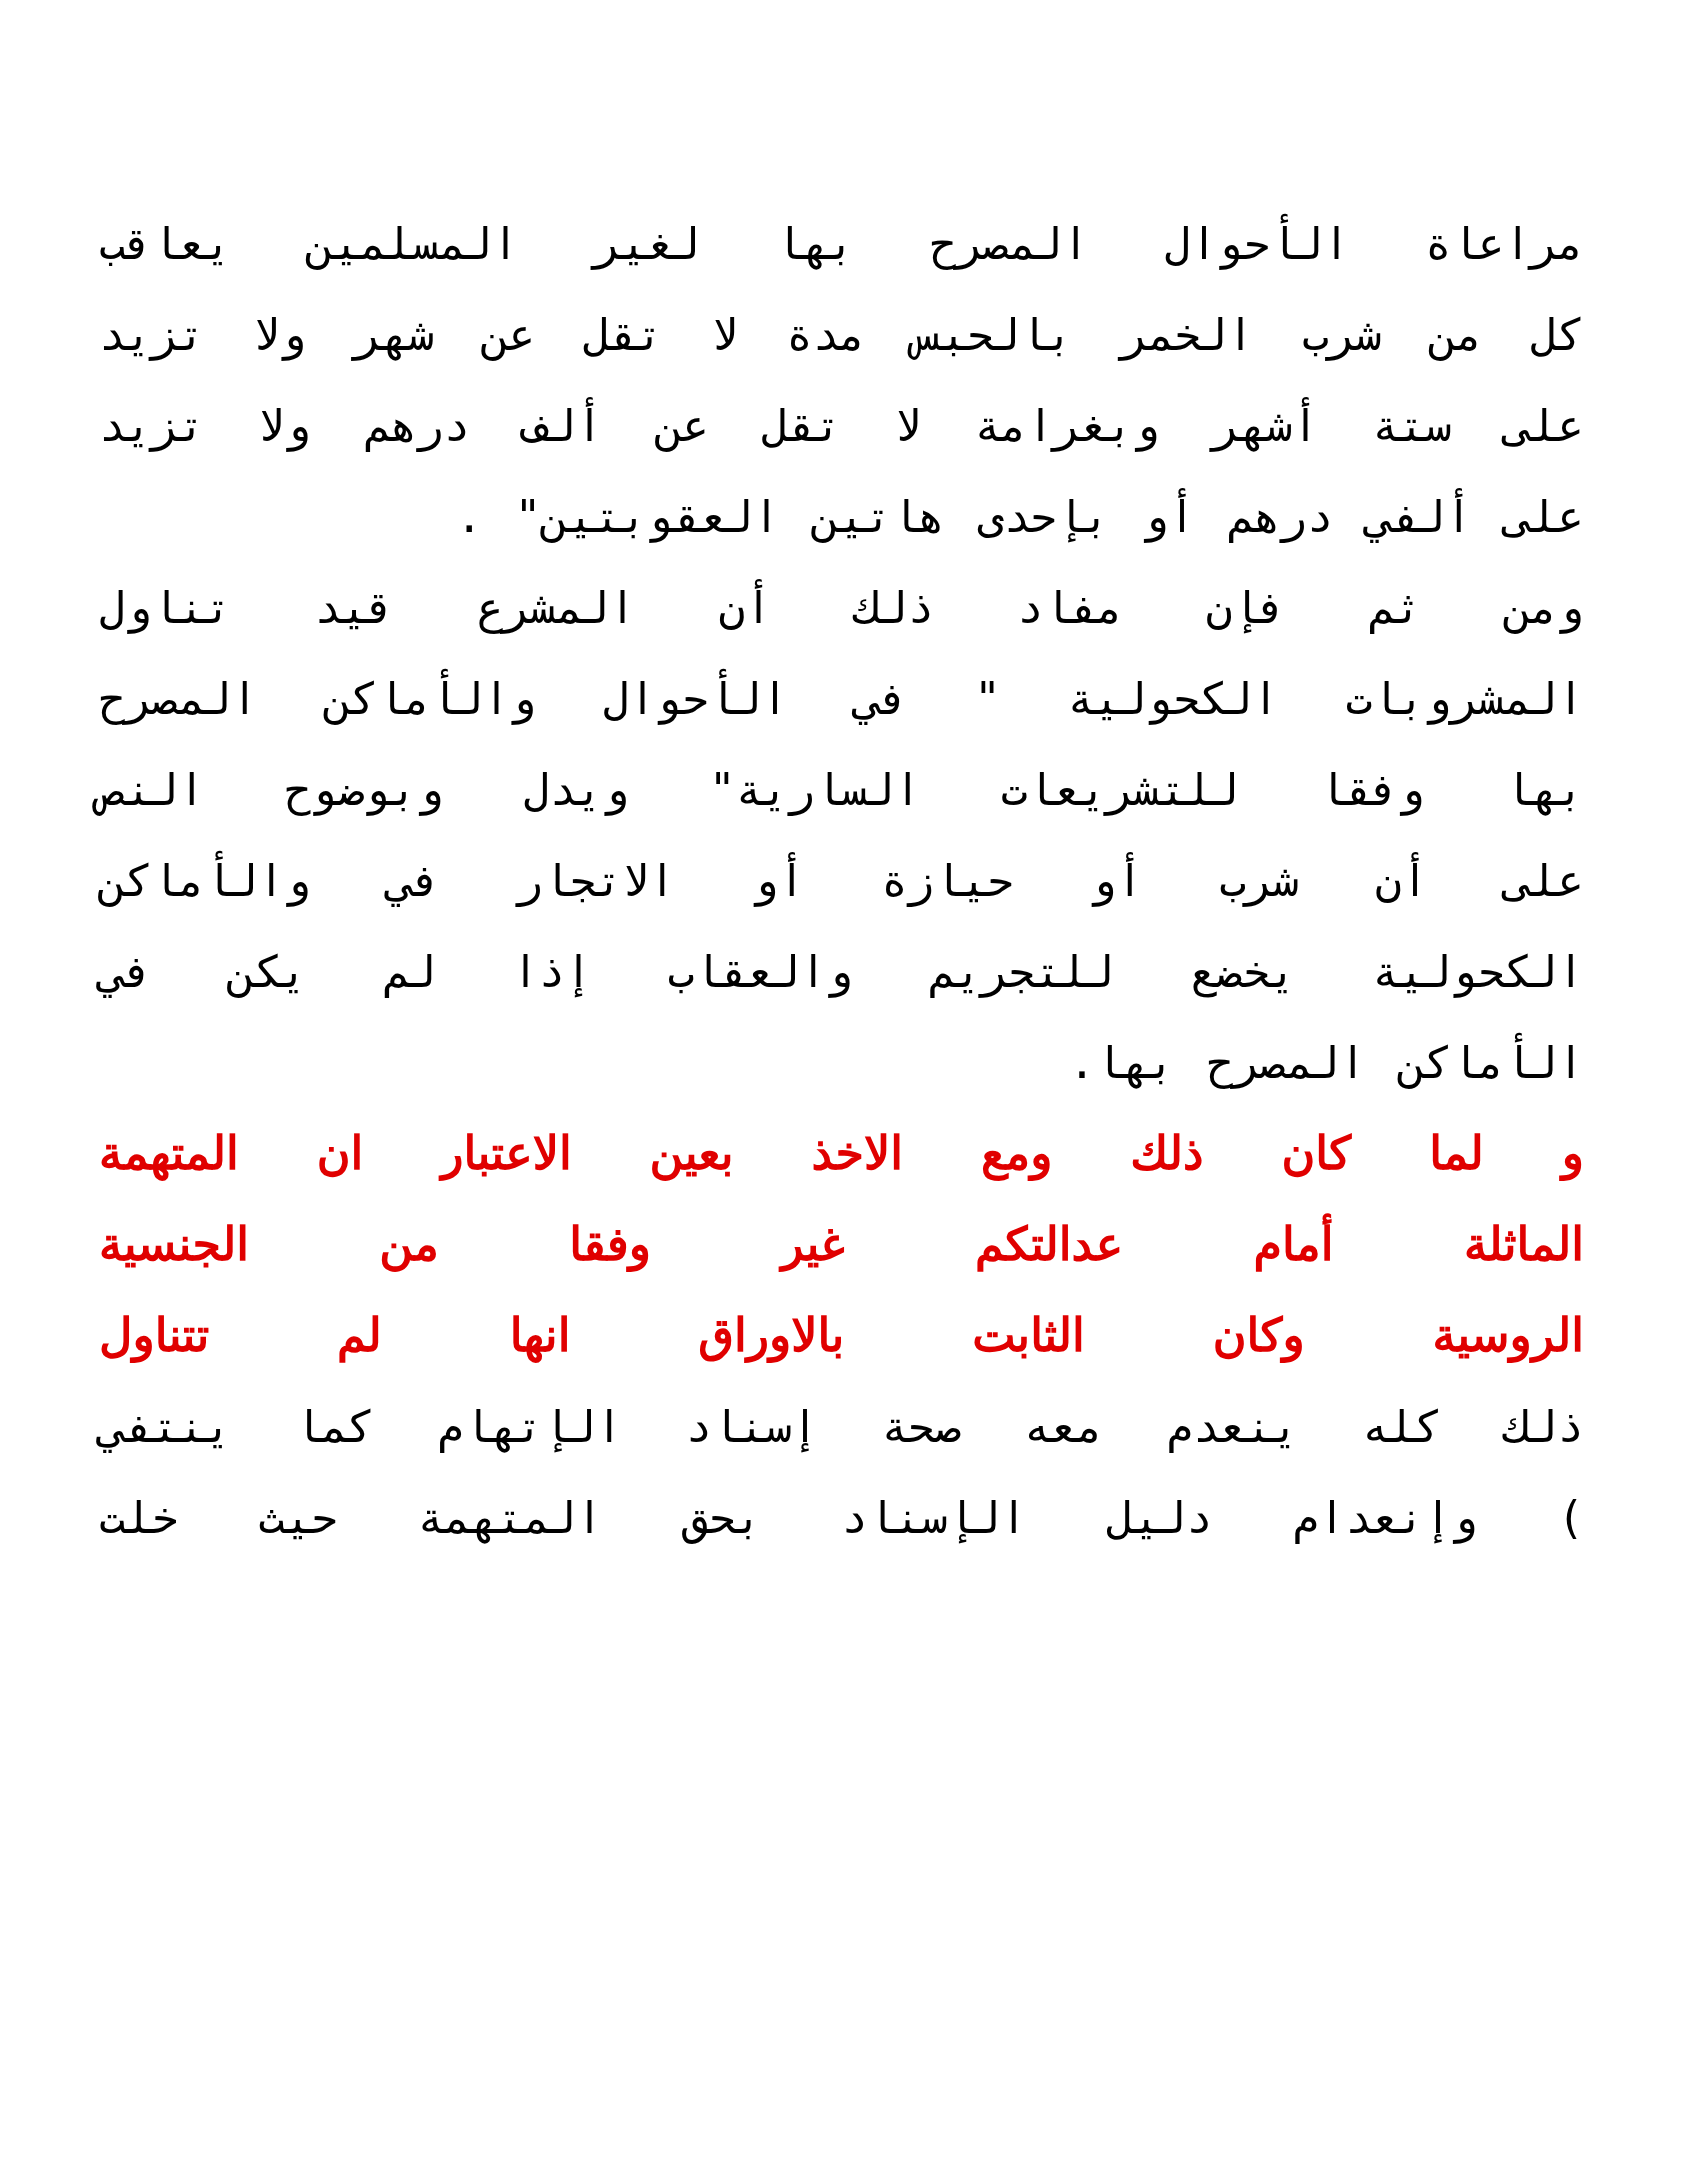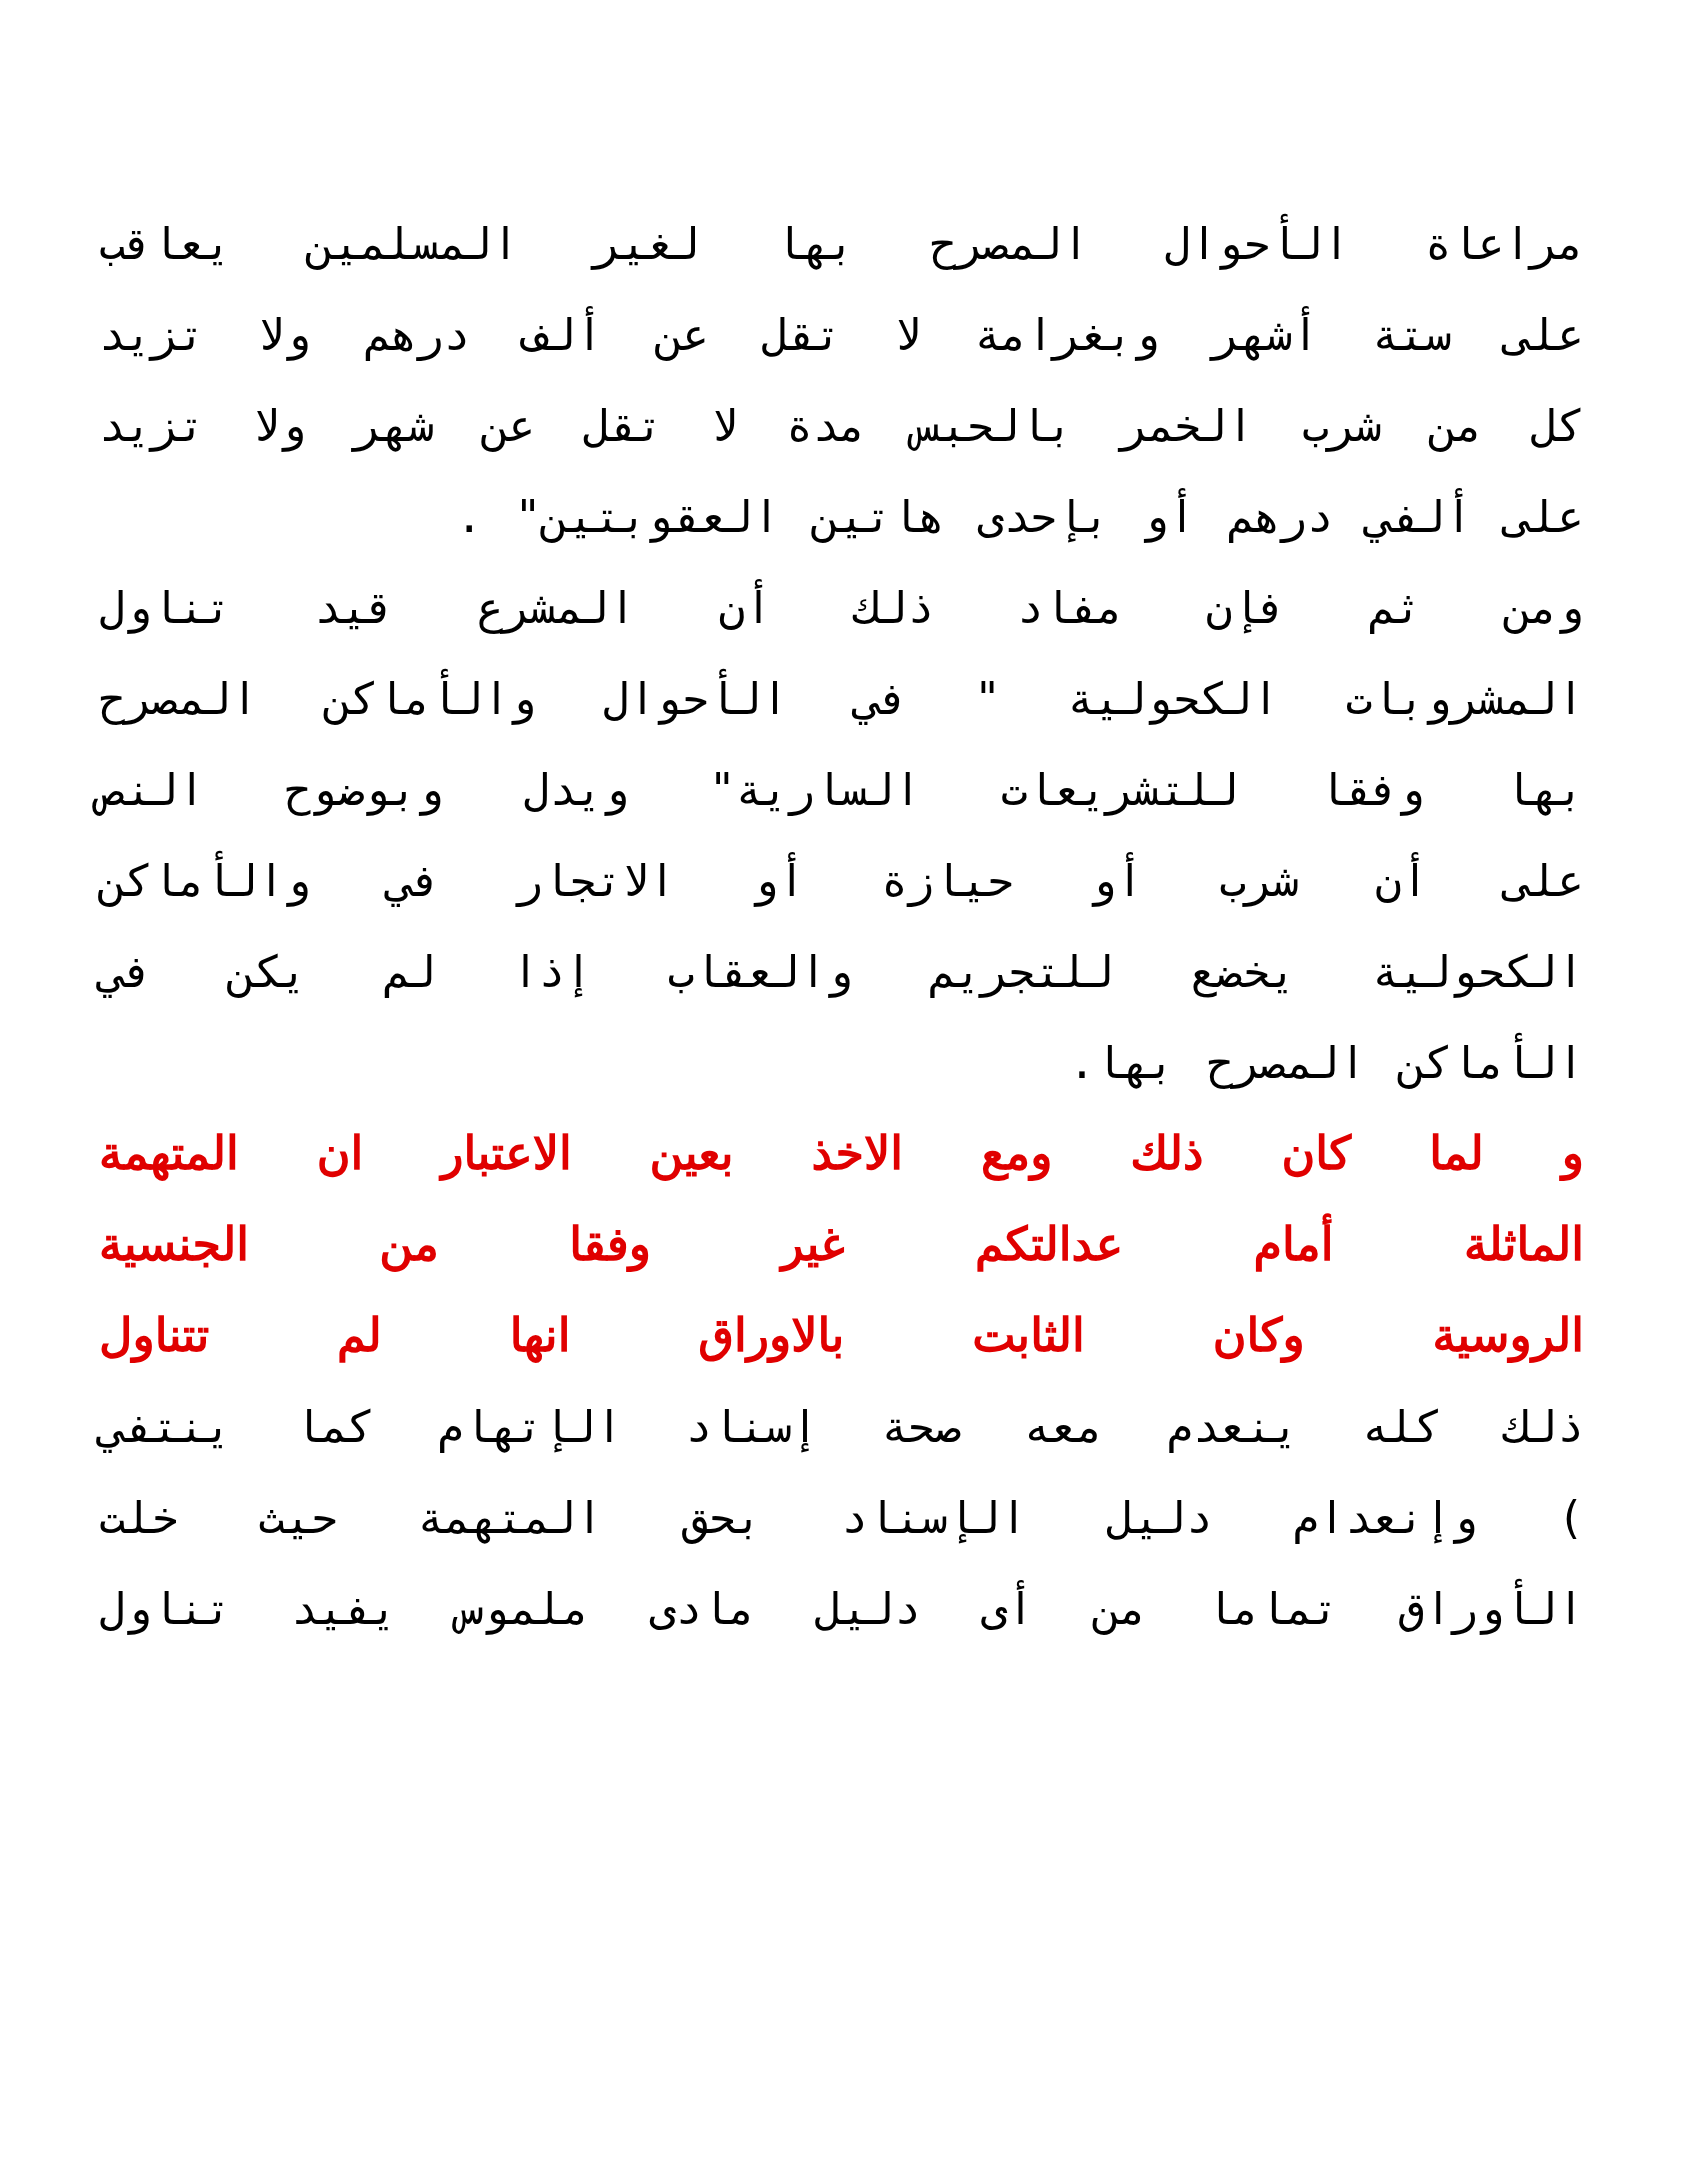--- a/index.html
+++ b/index.html
@@ -44,22 +44,22 @@
       font-size: 46px;
     }
   </style>
 </head>
 <body>
 
 <div class="page">
 
   <div class="para">
     <span class="line">مراعاة الأحوال المصرح بها لغير المسلمين يعاقب</span>
+    <span class="line">كل من شرب الخمر بالحبس مدة لا تقل عن شهر ولا تزيد</span>
     <span class="line">على ستة أشهر وبغرامة لا تقل عن ألف درهم ولا تزيد</span>
-    <span class="line">كل من شرب الخمر بالحبس مدة لا تقل عن شهر ولا تزيد</span>
     <span class="line last">على ألفي درهم أو بإحدى هاتين العقوبتين" .</span>
   </div>
 
   <div class="para">
     <span class="line">ومن ثم فإن مفاد ذلك أن المشرع قيد تناول</span>
     <span class="line">المشروبات الكحولية " في الأحوال والأماكن المصرح</span>
     <span class="line">بها وفقا للتشريعات السارية" ويدل وبوضوح النص</span>
     <span class="line">على أن شرب أو حيازة أو الاتجار في والأماكن</span>
     <span class="line">الكحولية يخضع للتجريم والعقاب إذا لم يكن في</span>
     <span class="line last">الأماكن المصرح بها.</span>
@@ -67,17 +67,16 @@
 
   <div class="para emph">
     <span class="line">و لما كان ذلك ومع الاخذ بعين الاعتبار ان المتهمة</span>
     <span class="line">الماثلة أمام عدالتكم غير وفقا من الجنسية</span>
     <span class="line">الروسية وكان الثابت بالاوراق انها لم تتناول</span>
   </div>
 
   <div class="para">
     <span class="line">ذلك كله ينعدم معه صحة إسناد الإتهام كما ينتفي</span>
     <span class="line">) وإنعدام دليل الإسناد بحق المتهمة حيث خلت</span>
-    <span class="line">الأوراق تماما من أى دليل مادى ملموس يفيد تناول</span>
   </div>
 
 </div>
 
 
 </body></html>

